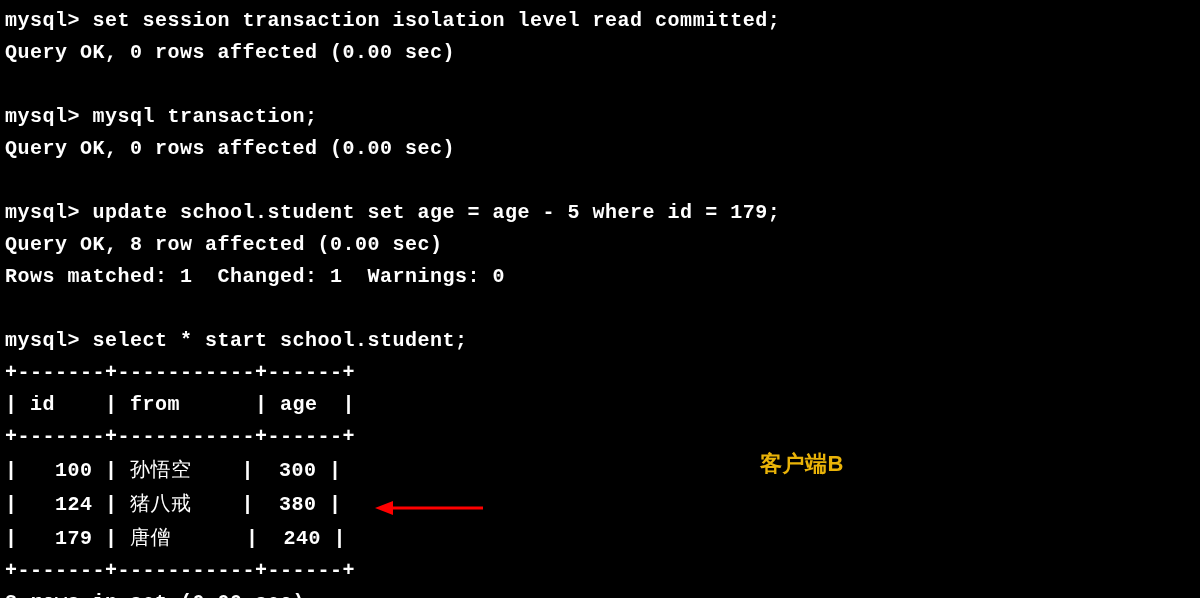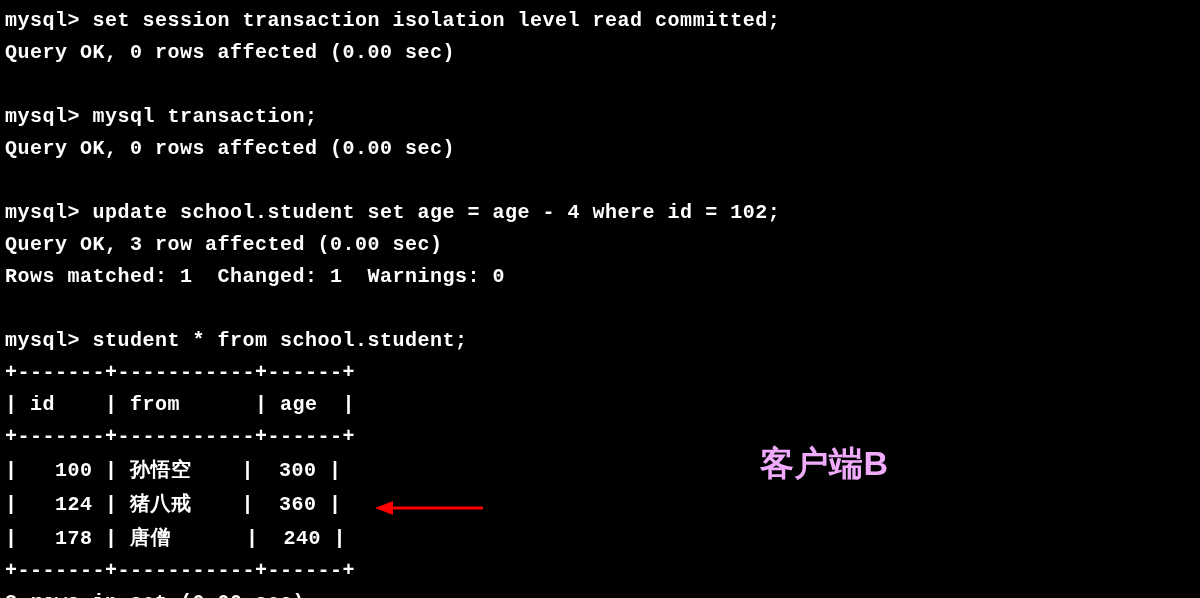--- a/index.html
+++ b/index.html
@@ -18,60 +18,60 @@
       height: 598px;
       position: relative;
       line-height: 1.6;
       letter-spacing: 0.5px;
     }
     .terminal {
       white-space: pre;
     }
     .annotation {
       position: absolute;
-      color: #f0abfc;
+      color: #eab308;
       font-family: "Microsoft YaHei", sans-serif;
-      font-size: 34px;
+      font-size: 22px;
       font-weight: bold;
-      top: 436px;
+      top: 446px;
       left: 760px;
     }
     .arrow {
       position: absolute;
       top: 498px;
       left: 375px;
     }
     .arrow svg {
       display: block;
     }
     .cjk {
       font-family: "SimSun", "Microsoft YaHei", serif;
-      font-weight: bold;
+      font-weight: normal;
     }
   </style>
 </head>
 <body>
 
 <div class="terminal"><span>mysql&gt;</span> <span>set session transaction isolation level read committed;</span>
 <span>Query OK, 0 rows affected (0.00 sec)</span>
 
 <span>mysql&gt;</span> <span>mysql transaction;</span>
 <span>Query OK, 0 rows affected (0.00 sec)</span>
 
-<span>mysql&gt;</span> <span>update school.student set age = age - 4 where id = 102;</span>
-<span>Query OK, 3 row affected (0.00 sec)</span>
+<span>mysql&gt;</span> <span>update school.student set age = age - 5 where id = 179;</span>
+<span>Query OK, 8 row affected (0.00 sec)</span>
 <span>Rows matched: 1  Changed: 1  Warnings: 0</span>
 
-<span>mysql&gt;</span> <span>student * from school.student;</span>
+<span>mysql&gt;</span> <span>select * start school.student;</span>
 <span>+-------+-----------+------+</span>
 <span>| id    | from      | age  |</span>
 <span>+-------+-----------+------+</span>
 <span>|   100 | </span><span class="cjk">孙悟空</span><span>    |  300 |</span>
-<span>|   124 | </span><span class="cjk">猪八戒</span><span>    |  360 |</span>
-<span>|   178 | </span><span class="cjk">唐僧</span><span>      |  240 |</span>
+<span>|   124 | </span><span class="cjk">猪八戒</span><span>    |  380 |</span>
+<span>|   179 | </span><span class="cjk">唐僧</span><span>      |  240 |</span>
 <span>+-------+-----------+------+</span>
 <span>3 rows in set (0.00 sec)</span></div>
 
 <div class="annotation">客户端B</div>
 
 <div class="arrow">
   <svg width="110" height="20" viewBox="0 0 110 20">
     <line x1="15" y1="10" x2="108" y2="10" stroke="#ff0000" stroke-width="3"></line>
     <polygon points="0,10 18,3 18,17" fill="#ff0000"></polygon>
   </svg>

